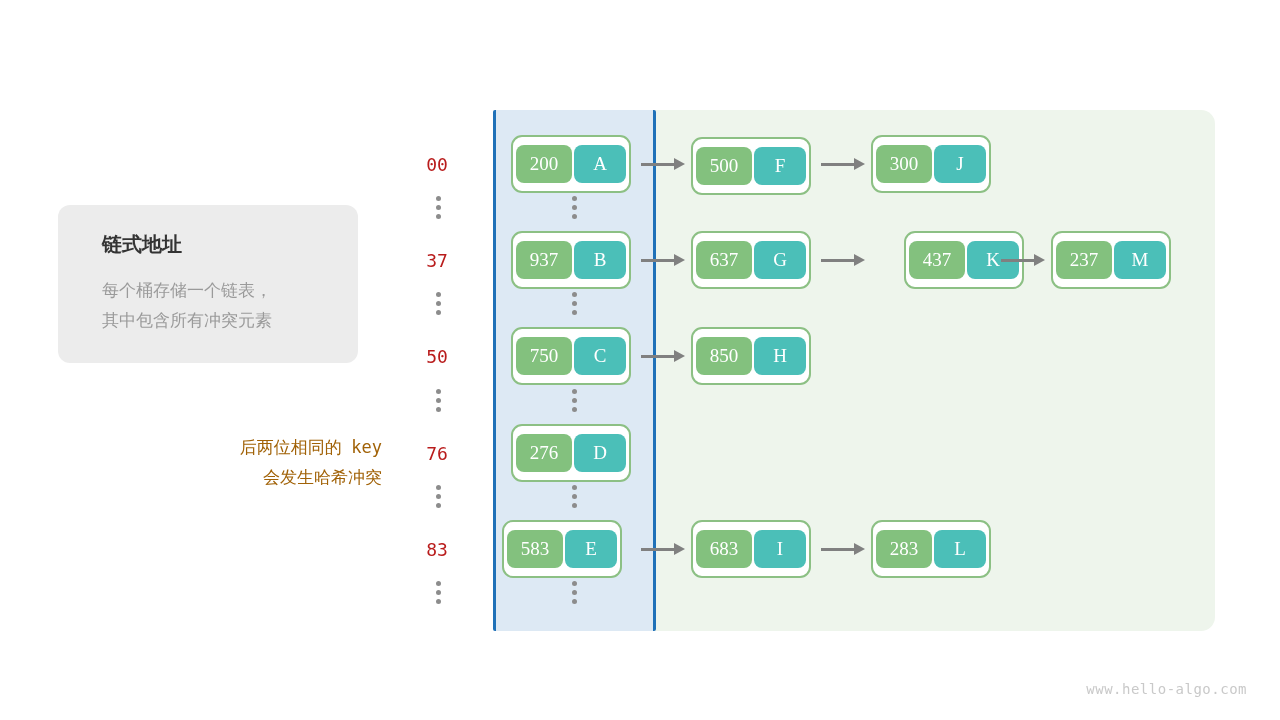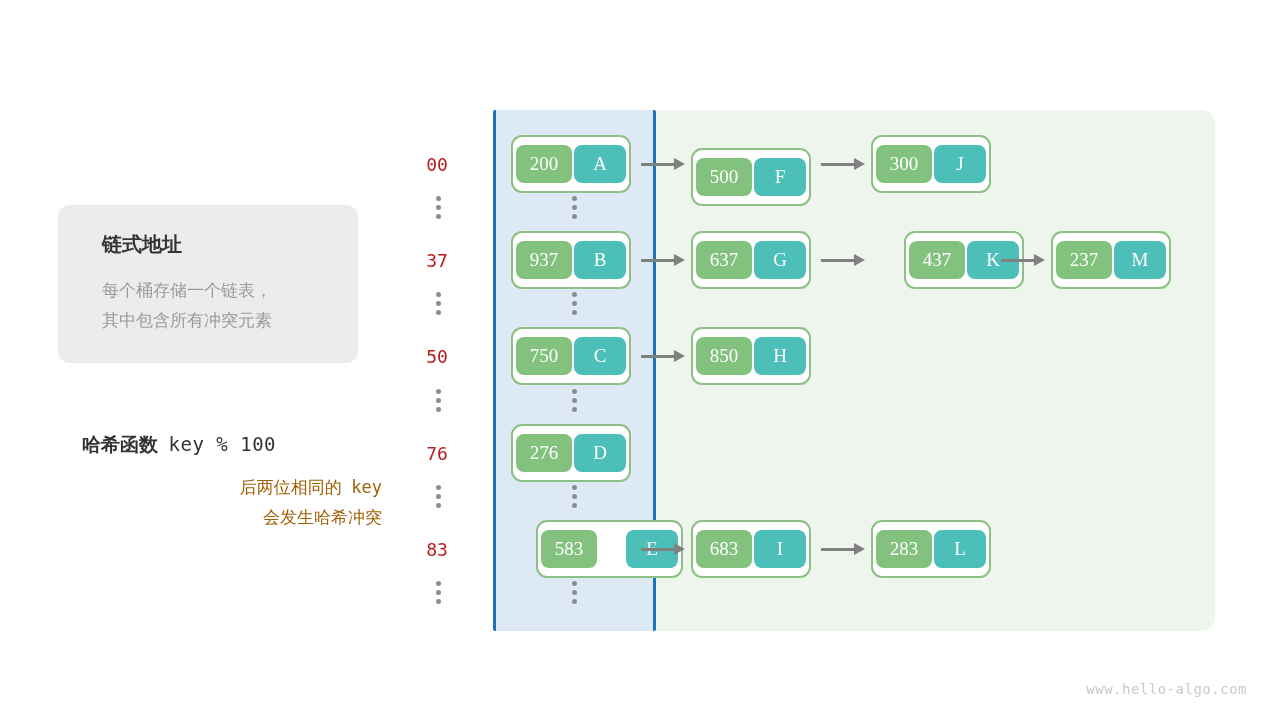--- a/index.html
+++ b/index.html
@@ -218,39 +218,38 @@
 <div class="stage">
 
 
   <div class="info-card">
     <div class="info-card-title">链式地址</div>
     <div class="info-card-line">每个桶存储一个链表，</div>
     <div class="info-card-line">其中包含所有冲突元素</div>
   </div>
 
   <div class="hash-note">
-    <div class="hash-title"><span>哈希函数</span>&nbsp;&nbsp;<span class="mono">key % 100</span></div>
     <div class="hash-line"><span>后两位相同的</span>&nbsp;&nbsp;<span class="mono">key</span></div>
     <div class="hash-line">会发生哈希冲突</div>
   </div>
 
   <div class="panel-list"></div>
   <div class="panel-array"></div>
 
   <div id="rows-layer">
       <div class="index-label" style="left: 402px; top: 154px;">00</div>
       <div class="node" style="left: 511px; top: 135px;">
         <div class="cell cell-key">200</div>
         <div class="cell cell-val">A</div>
       </div>
       <div class="arrow" style="left: 641px; top: 159px; width: 44px;">
         <div class="shaft"></div>
         <div class="head"></div>
       </div>
-      <div class="node" style="left: 691px; top: 148px; align-items: center;">
+      <div class="node" style="left: 691px; top: 137px; align-items: center;">
         <div class="cell cell-key">500</div>
         <div class="cell cell-val">F</div>
       </div>
       <div class="arrow" style="left: 821px; top: 159px; width: 44px;">
         <div class="shaft"></div>
         <div class="head"></div>
       </div>
       <div class="node" style="left: 871px; top: 135px;">
         <div class="cell cell-key">300</div>
         <div class="cell cell-val">J</div>
@@ -296,21 +295,21 @@
       <div class="node" style="left: 691px; top: 327px;">
         <div class="cell cell-key">850</div>
         <div class="cell cell-val">H</div>
       </div>
       <div class="index-label" style="left: 402px; top: 443px;">76</div>
       <div class="node" style="left: 511px; top: 424px;">
         <div class="cell cell-key">276</div>
         <div class="cell cell-val">D</div>
       </div>
       <div class="index-label" style="left: 402px; top: 539px;">83</div>
-      <div class="node" style="left: 536px; top: 520px; gap: 27px;">
+      <div class="node" style="left: 502px; top: 520px;">
         <div class="cell cell-key">583</div>
         <div class="cell cell-val">E</div>
       </div>
       <div class="arrow" style="left: 641px; top: 544px; width: 44px;">
         <div class="shaft"></div>
         <div class="head"></div>
       </div>
       <div class="node" style="left: 691px; top: 520px; justify-content: space-between;">
         <div class="cell cell-key">683</div>
         <div class="cell cell-val">I</div>

